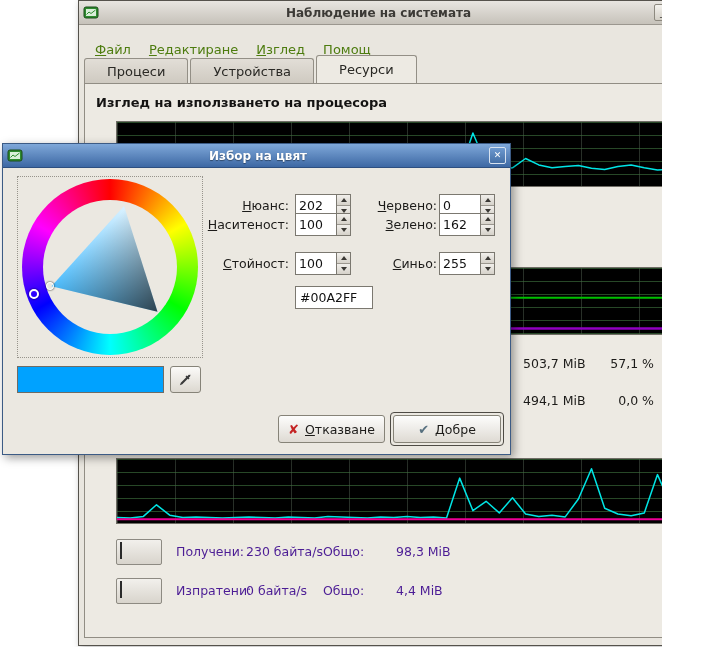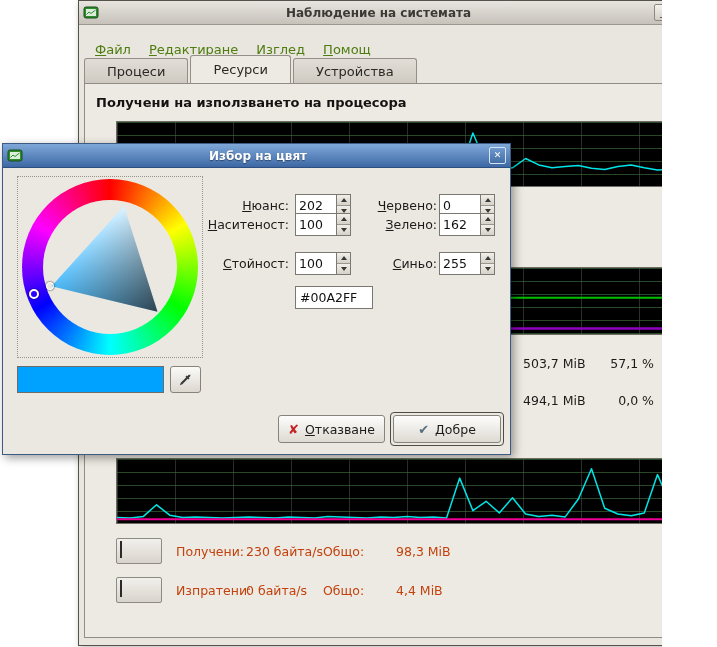--- a/index.html
+++ b/index.html
@@ -44,21 +44,21 @@
   .chart { position:absolute; inset:0; background-color:#000;
     background-image:
       repeating-linear-gradient(to bottom, rgba(60,110,60,.65) 0 1px, transparent 1px 13px),
       repeating-linear-gradient(to right, rgba(80,95,80,.5) 0 1px, transparent 1px 58px); }
   .chart svg { position:absolute; left:0; top:0; }
 
   .memrow { position:absolute; left:444px; width:131px; height:16px; display:flex; justify-content:space-between;
             font-size:12.5px; color:#1c1b19; }
   .memrow.r1 { top:355px; } .memrow.r2 { top:392px; }
 
-  .legend-row { position:absolute; left:37px; height:27px; display:flex; font-size:12.5px; color:#c2410c; }
+  .legend-row { position:absolute; left:37px; height:27px; display:flex; align-items:center; font-size:12.5px; color:#4c1d95; }
   .legend-row.l1 { top:537px; } .legend-row.l2 { top:576px; }
   .color-btn { width:46px; height:26px; border:1px solid #8d8a82; border-radius:2px;
                background:linear-gradient(#f2f0ec,#d8d4cc); padding:3px; margin-right:14px; }
   .color-btn .fill { width:100%; height:100%; border:1px solid #2a2a2a; }
   .legend-grid { display:grid; grid-template-columns:70px 77px 73px auto; align-items:center; }
 
   
   .dialog { left:2px; top:143px; width:509px; height:312px; background:#ebe8e1;
             border:1px solid #3c5b85; box-shadow:3px 3px 9px rgba(0,0,0,.38); z-index:10; }
   .dialog .body { position:absolute; left:0; right:0; top:25px; bottom:0; }
@@ -130,26 +130,26 @@
 
     <div class="menubar">
       <span class="menu-item">Файл</span>
       <span class="menu-item">Редактиране</span>
       <span class="menu-item">Изглед</span>
       <span class="menu-item">Помощ</span>
     </div>
 
     <div class="tabbar">
       <span class="tab">Процеси</span>
+      <span class="tab">Устройства</span>
       <span class="tab active">Ресурси</span>
-      <span class="tab">Устройства</span>
     </div>
     <div class="pane"></div>
 
-    <div class="section-title">Получени на използването на процесора</div>
+    <div class="section-title">Изглед на използването на процесора</div>
 
     <div class="chart-frame cpu">
       <div class="chart">
           <svg width="580" height="64" xmlns="http://www.w3.org/2000/svg">
             <polyline points="0.0,52.7 13.2,53.9 26.4,51.6 39.5,53.3 52.7,52.1 65.9,50.4 79.1,52.7 92.3,53.3 105.5,51.6 118.6,49.2 131.8,52.1 145.0,53.3 158.2,52.7 171.4,51.0 184.5,49.8 197.7,51.6 210.9,52.7 224.1,53.3 237.3,52.1 250.5,50.4 263.6,48.7 276.8,51.0 290.0,52.1 303.2,52.7 316.4,51.6 329.5,48.1 342.7,50.4 355.9,11.0 369.1,42.3 382.3,48.1 395.5,45.8 408.6,36.5 421.8,42.9 435.0,45.8 448.2,44.6 461.4,43.4 474.5,46.3 487.7,47.5 500.9,44.6 514.1,42.9 527.3,45.8 540.5,48.1 553.6,46.9 566.8,44.6 580.0,46.3" fill="none" stroke="#00e5e5" stroke-width="1.5" stroke-linejoin="round" stroke-linecap="round"></polyline>
           </svg>
         </div>
     </div>
 
     <div class="chart-frame mem">

